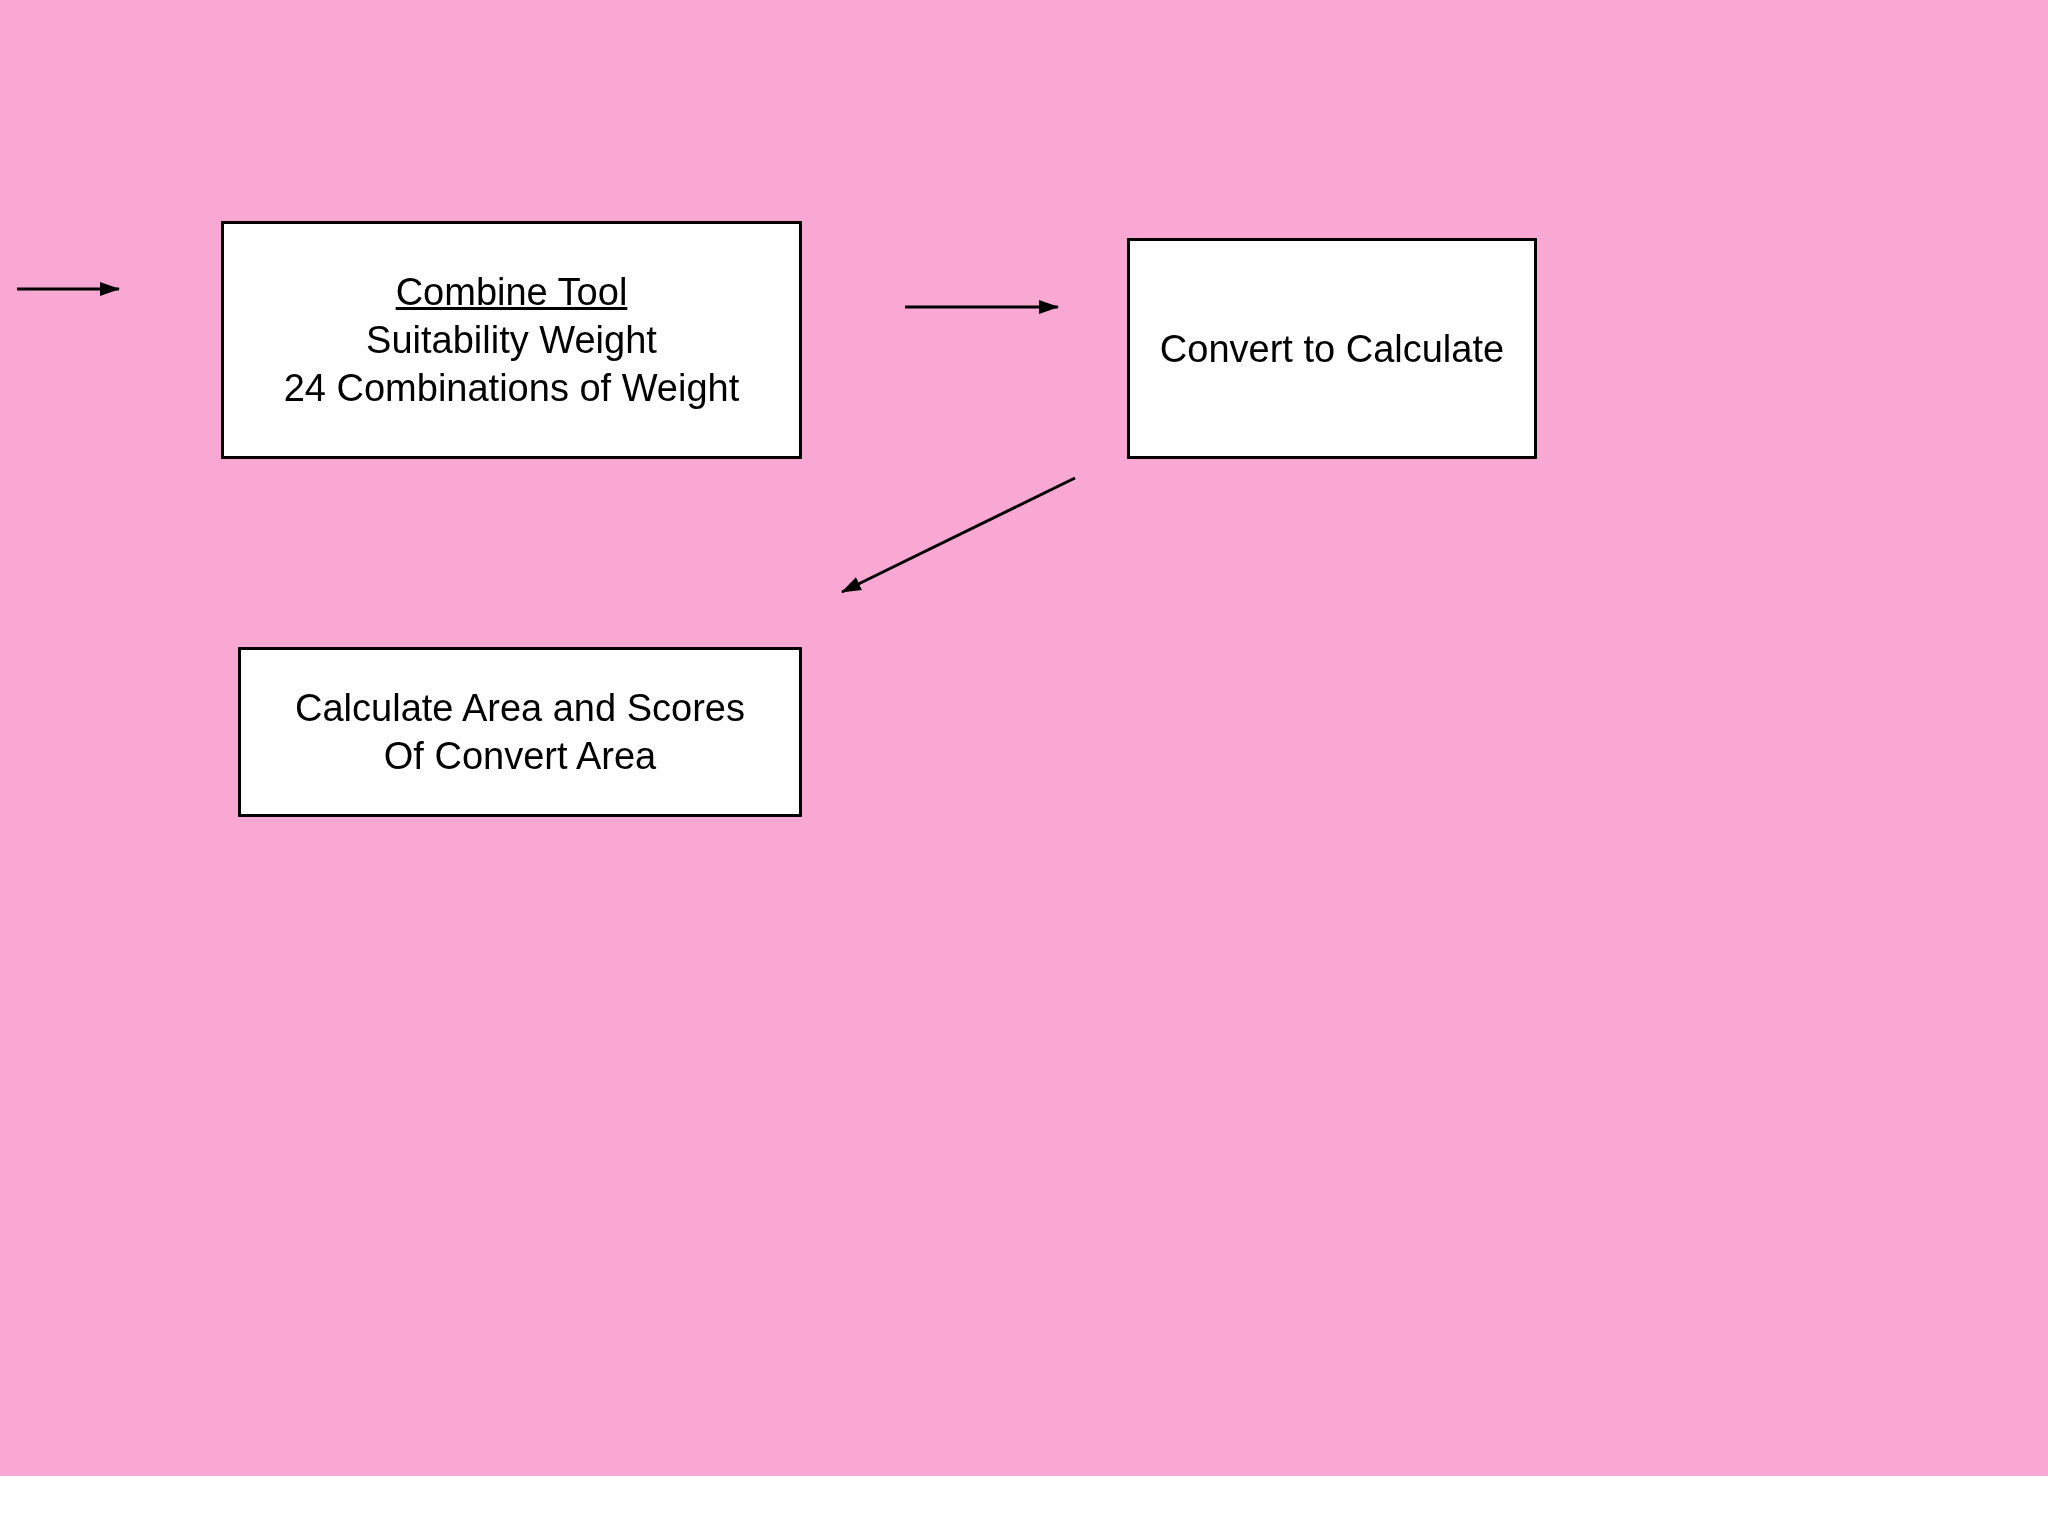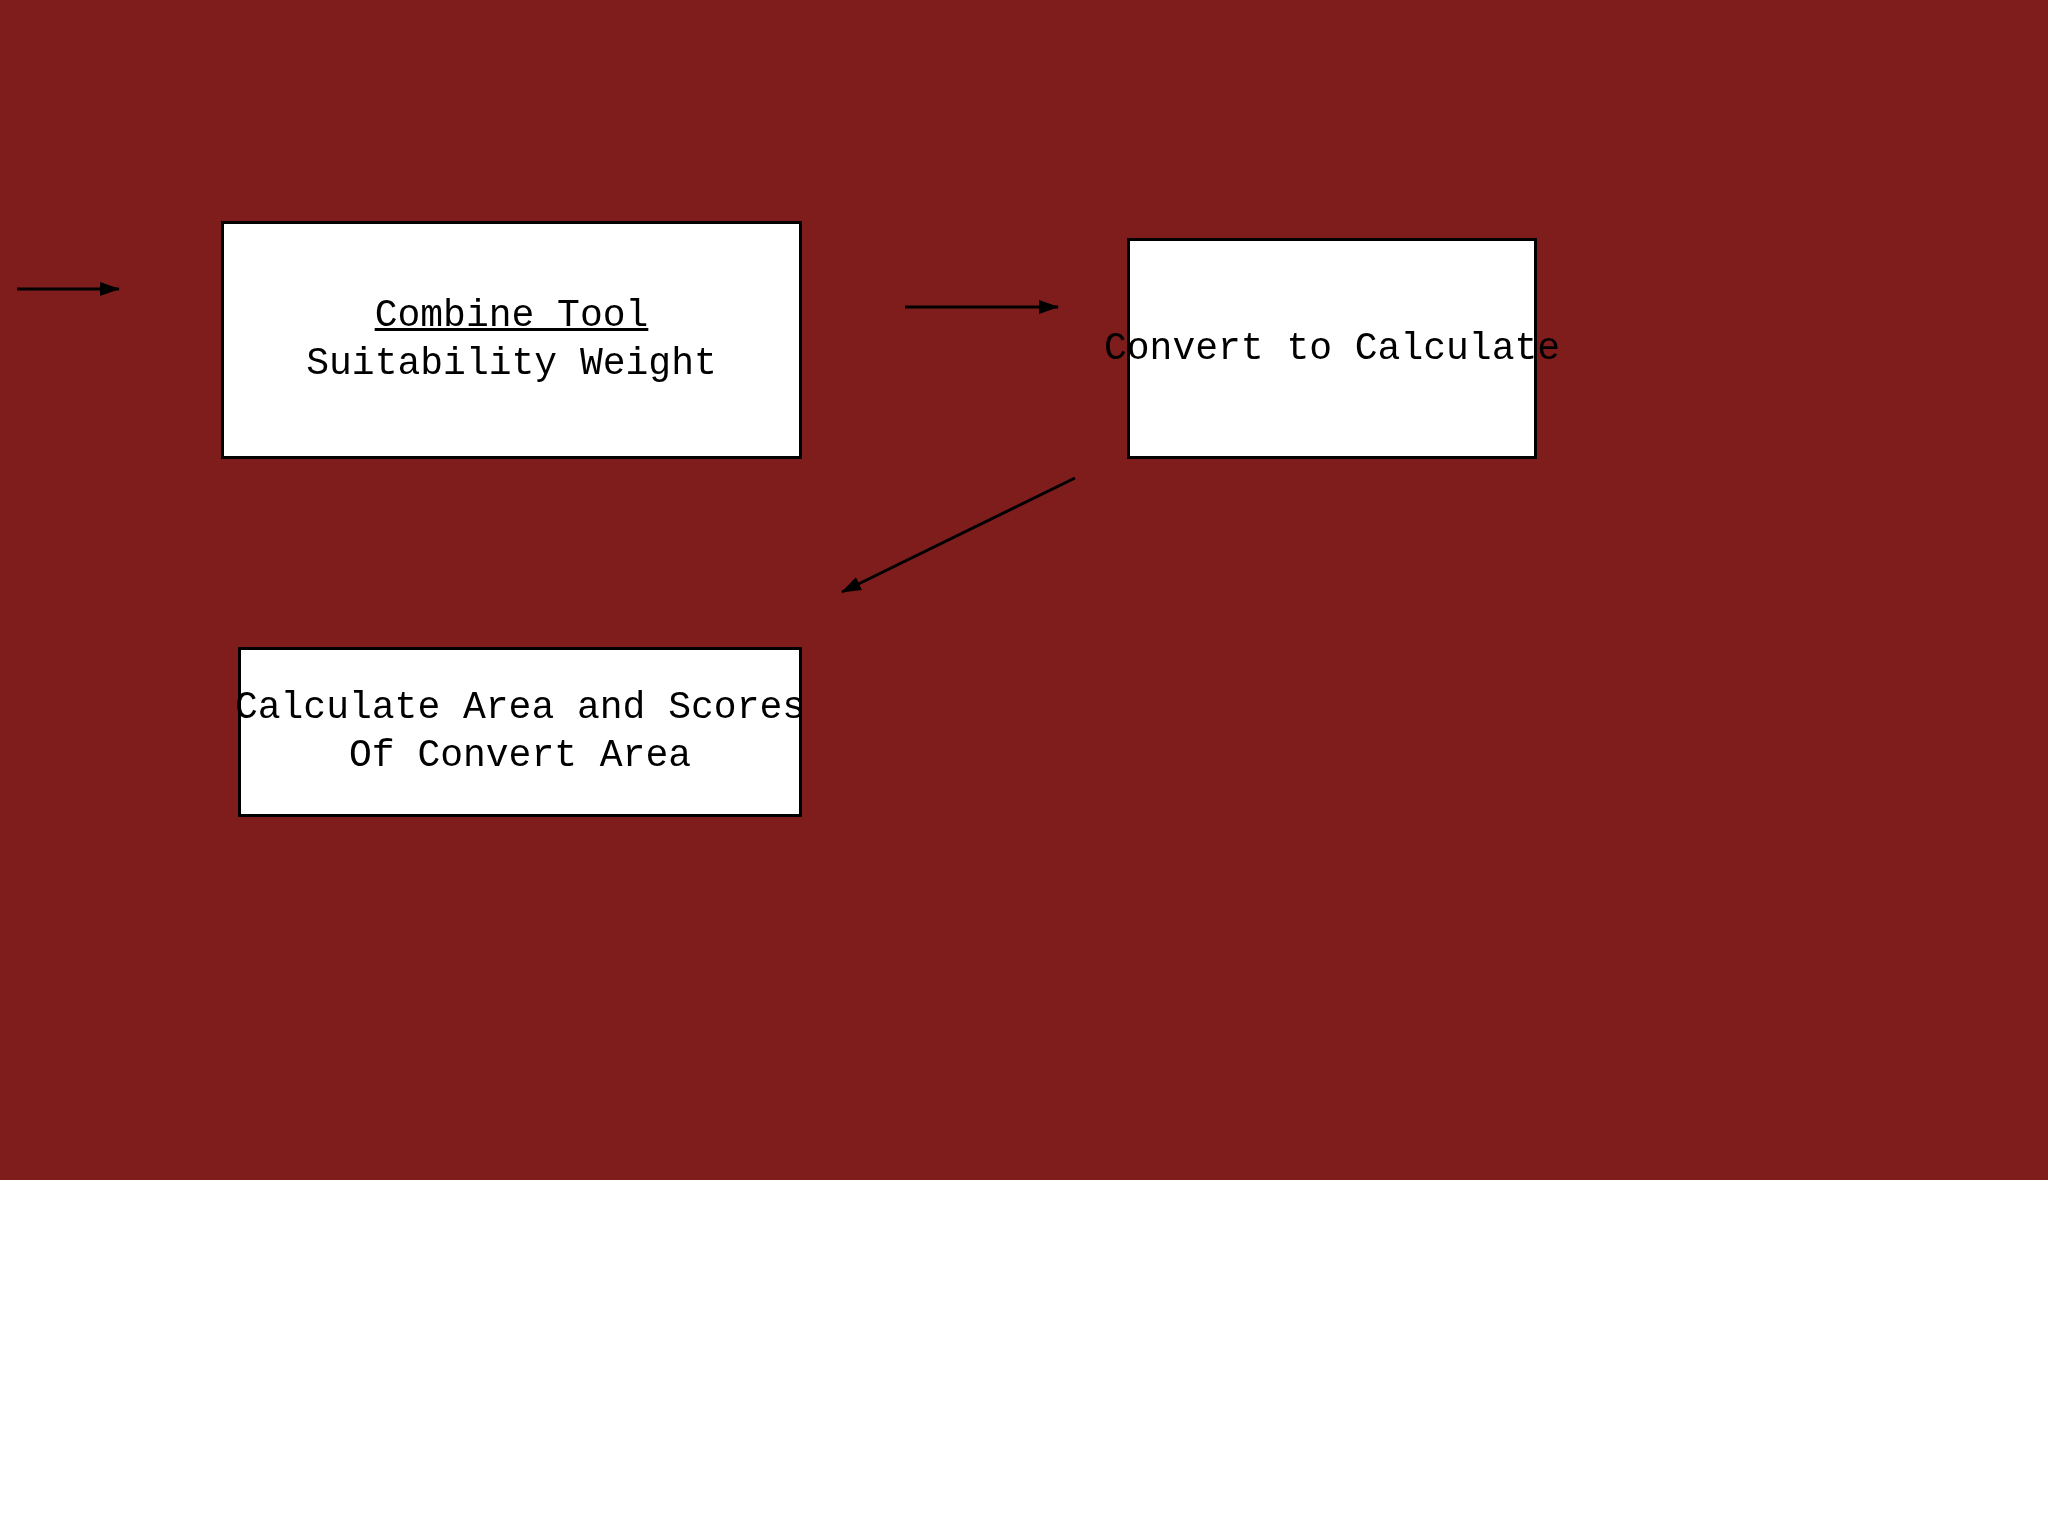--- a/index.html
+++ b/index.html
@@ -3,23 +3,23 @@
 <meta charset="utf-8">
 <style>
   html, body {
     margin: 0;
     padding: 0;
     background: #ffffff;
   }
   .canvas {
     position: relative;
     width: 2048px;
-    height: 1180px;
-    background: #7f1d1d;
-    font-family: Liberation Mono, monospace;
+    height: 1476px;
+    background: #f9a8d4;
+    font-family: Liberation Sans, sans-serif;
     color: #000000;
     overflow: hidden;
   }
   .arrows-layer {
     position: absolute;
     left: 0;
     top: 0;
     width: 2048px;
     height: 1536px;
     pointer-events: none;
@@ -74,20 +74,21 @@
       </marker>
     </defs>
     <line x1="17" y1="289" x2="119" y2="289" stroke="#000000" stroke-width="3" marker-end="url(#ah)"></line>
     <line x1="905" y1="307" x2="1058" y2="307" stroke="#000000" stroke-width="3" marker-end="url(#ah)"></line>
     <line x1="1075" y1="478" x2="842" y2="592" stroke="#000000" stroke-width="3" marker-end="url(#ah)"></line>
   </svg>
 
   <div class="fbox box-combine">
     <div class="box-line underlined">Combine Tool</div>
     <div class="box-line">Suitability Weight</div>
+    <div class="box-line">24 Combinations of Weight</div>
   </div>
 
   <div class="fbox box-extract">
     <div class="box-line">Convert to Calculate</div>
   </div>
 
   <div class="fbox box-calc">
     <div class="box-line">Calculate Area and Scores</div>
     <div class="box-line">Of Convert Area</div>
   </div>

